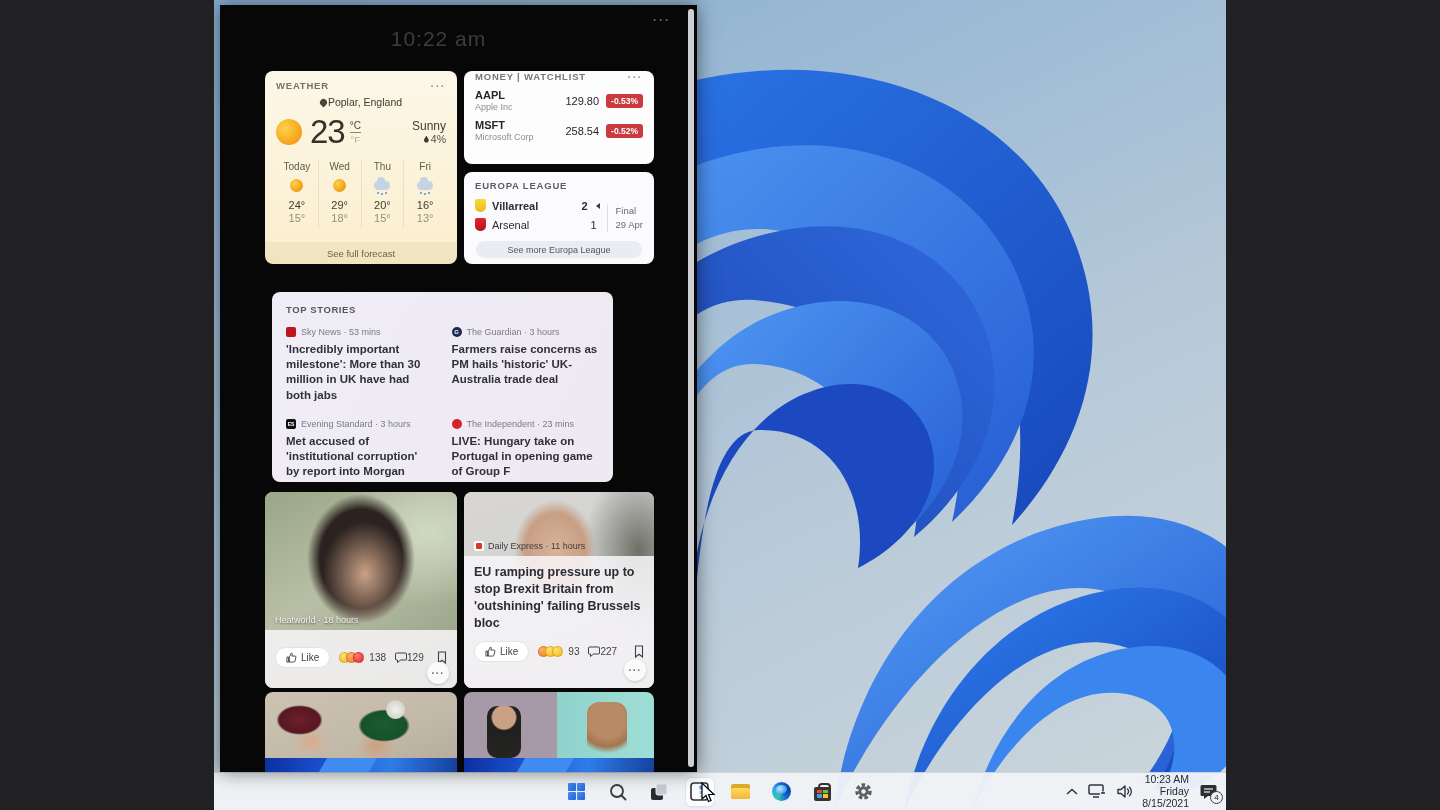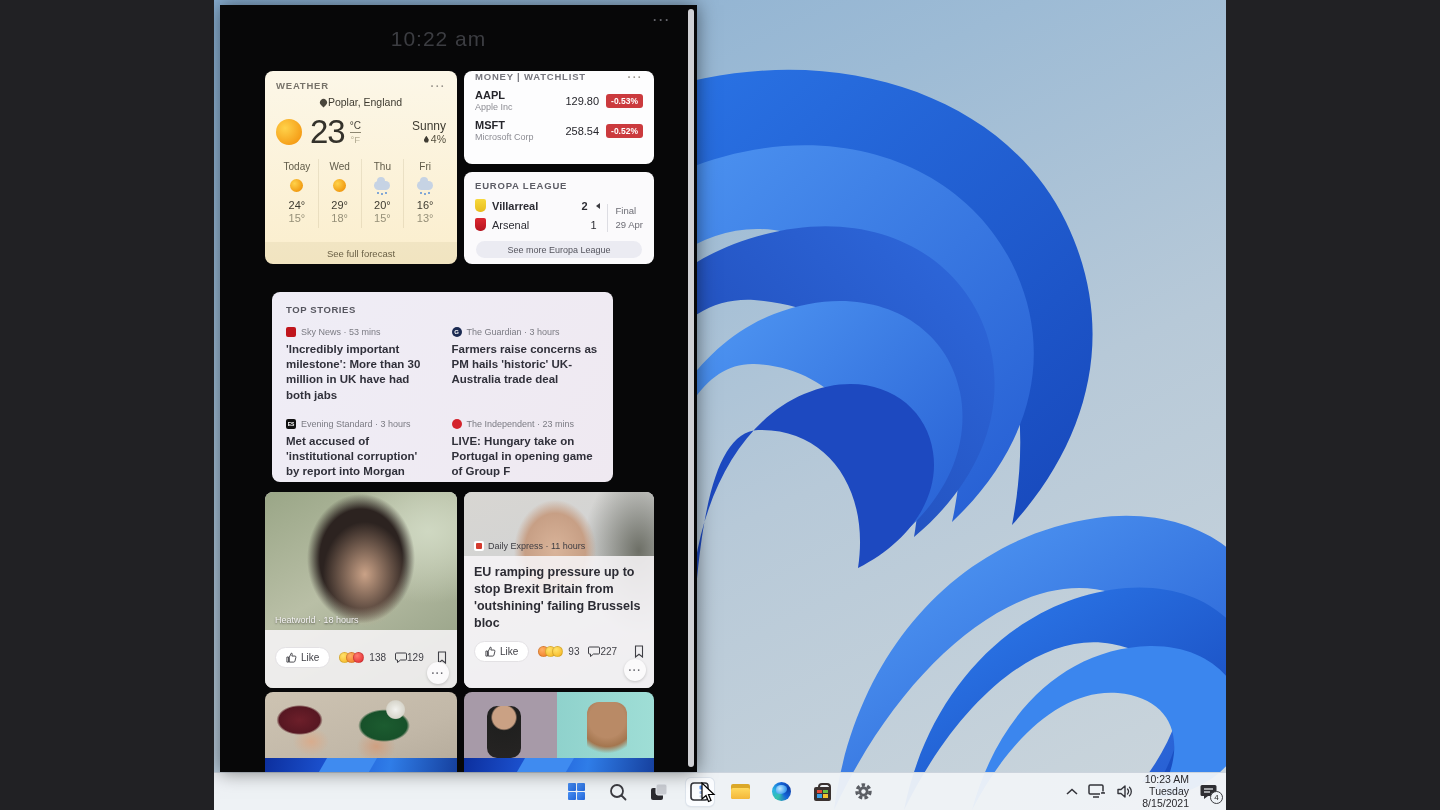--- a/index.html
+++ b/index.html
@@ -300,21 +300,21 @@
           <line x1="5" y1="13" x2="11" y2="13" stroke="#33343a" stroke-width="1.5"></line>
           <rect x="12" y="7" width="6" height="6" fill="#f0f3f7"></rect>
           <path d="M13 9 h4 M15 7.5 v1.5" stroke="#33343a" stroke-width="1.3"></path>
         </svg>
         <svg width="17" height="15" viewBox="0 0 17 15">
           <path d="M2 5.5 h3 l4-3.5 v11 l-4-3.5 h-3 z" fill="none" stroke="#33343a" stroke-width="1.4" stroke-linejoin="round"></path>
           <path d="M11.5 5 a3.5 3.5 0 0 1 0 5 M13.5 3.2 a6 6 0 0 1 0 8.6" fill="none" stroke="#33343a" stroke-width="1.3" stroke-linecap="round"></path>
         </svg>
         <div class="clock">
           <div>10:23 AM</div>
-          <div>Tuesday</div>
+          <div>Friday</div>
           <div>8/15/2021</div>
         </div>
         <div class="notif">
           <svg width="18" height="16" viewBox="0 0 18 16">
             <path d="M2 1 h13 a1.5 1.5 0 0 1 1.5 1.5 v8 a1.5 1.5 0 0 1 -1.5 1.5 h-7 l-4 3 v-3 h-2 a1.5 1.5 0 0 1 -1.5 -1.5 v-8 A1.5 1.5 0 0 1 2 1 z" fill="#2e2e33"></path>
             <line x1="4" y1="5" x2="13" y2="5" stroke="#f0f3f7" stroke-width="1.2"></line>
             <line x1="4" y1="8" x2="10" y2="8" stroke="#f0f3f7" stroke-width="1.2"></line>
           </svg>
           <div class="badge">4</div>
         </div>

